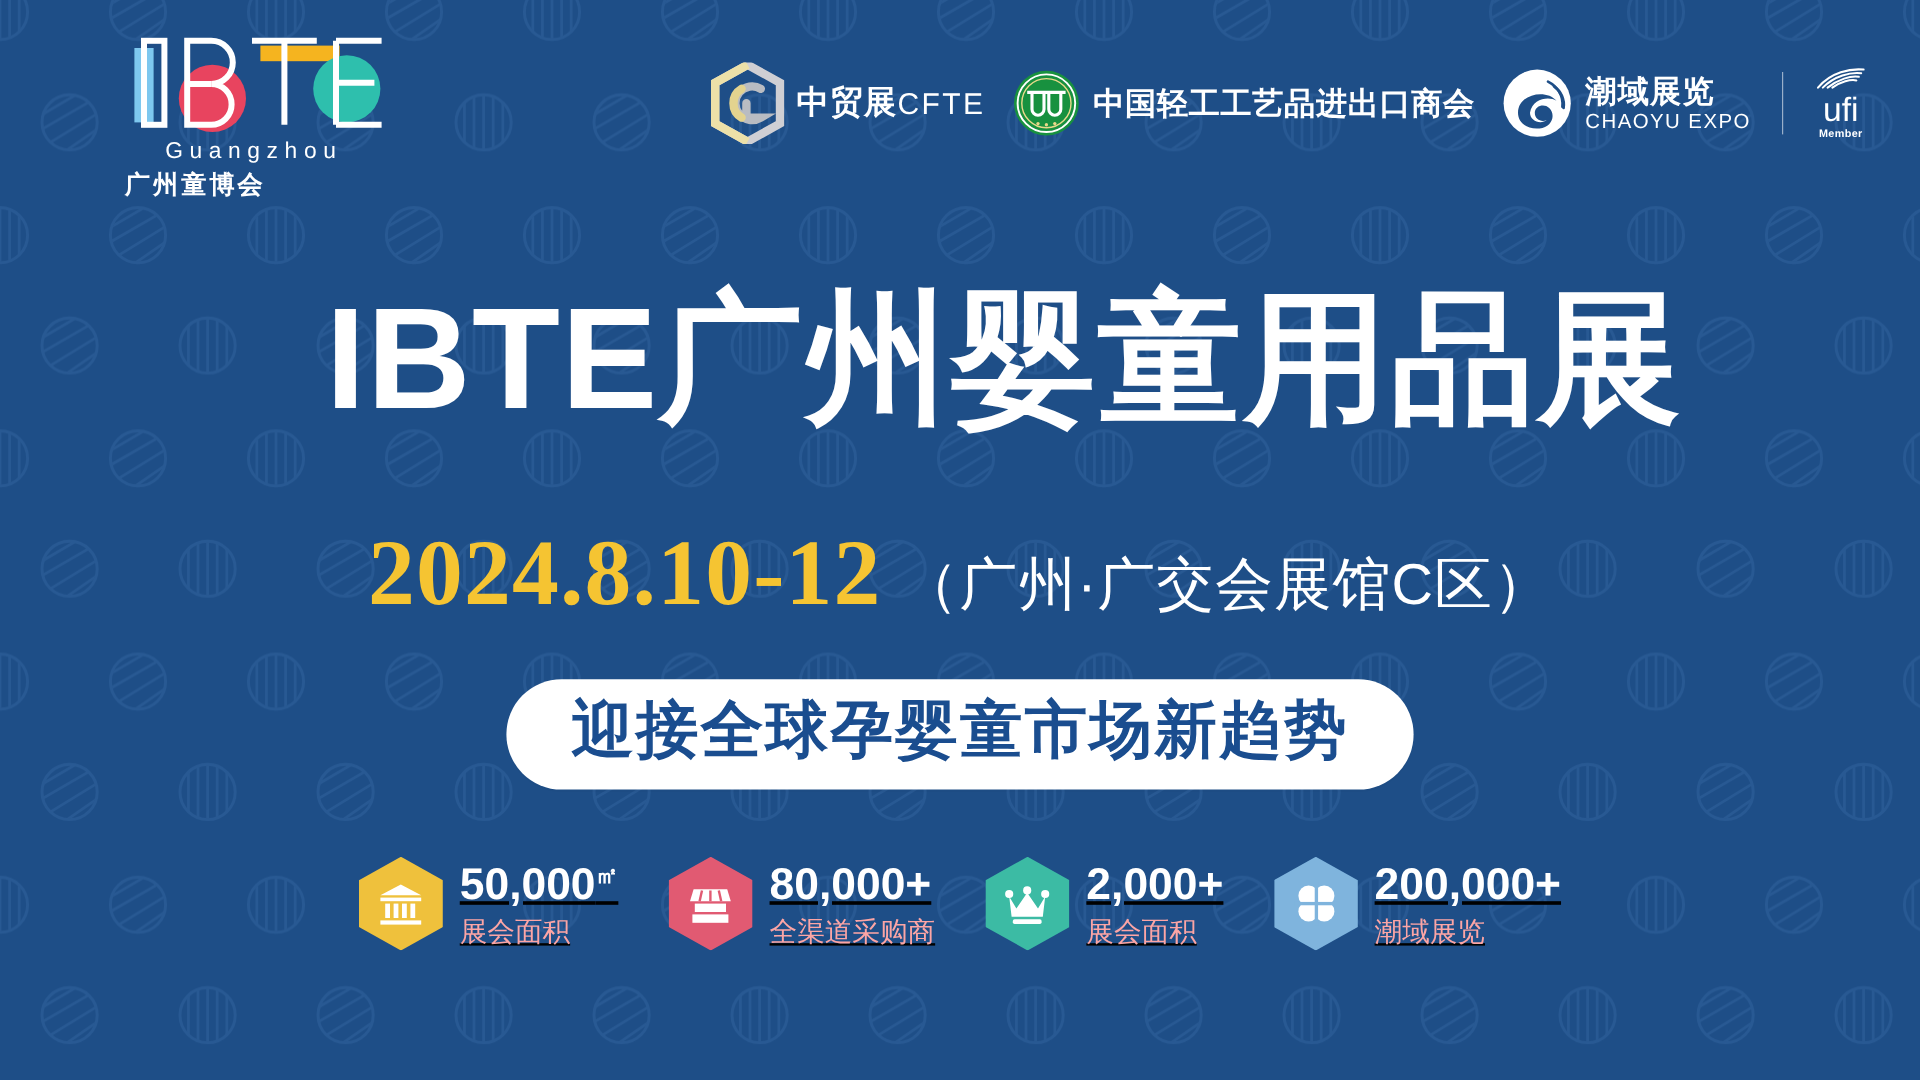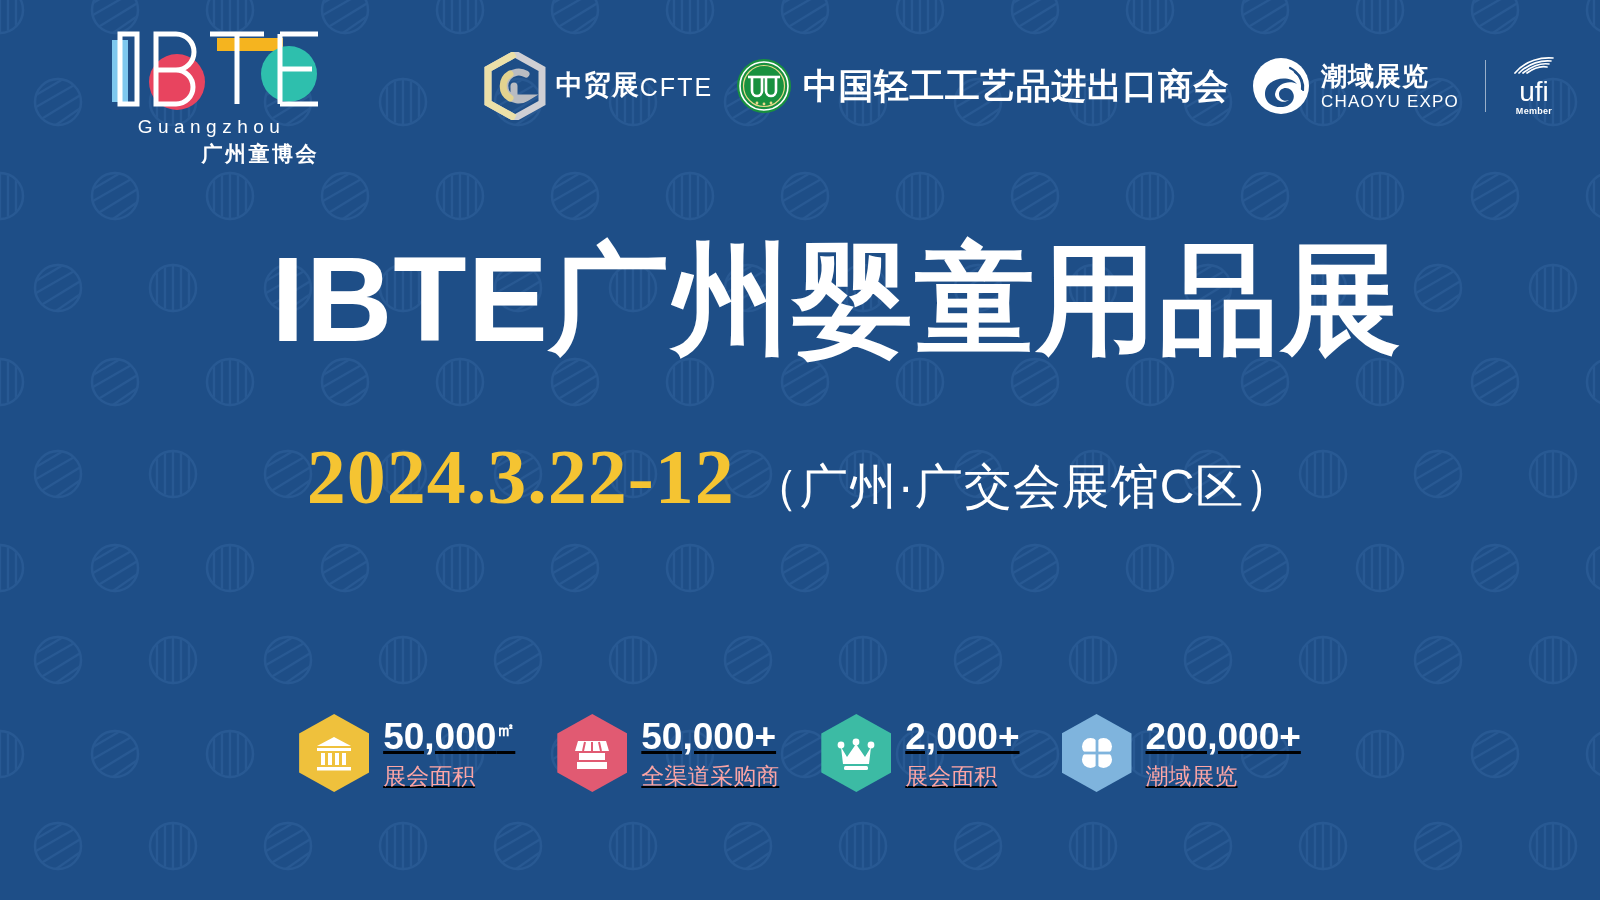--- a/index.html
+++ b/index.html
@@ -30,34 +30,34 @@
   .ibte-mark{position:relative;width:215px;height:86px;}
   .ibte-mark svg{display:block;}
   .ibte-guangzhou{
     color:#ffffff;font-size:19px;letter-spacing:5.5px;
     text-align:center;margin-top:4px;font-weight:400;
     font-family:"Liberation Sans",sans-serif;
     width:215px;
   }
   .ibte-cn{
     color:#ffffff;font-size:21px;letter-spacing:2.5px;
-    text-align:right;margin-top:2px;font-weight:700;
+    text-align:left;margin-top:2px;font-weight:700;
     width:215px;
   }
   
   .partners{
     position:absolute;right:44px;top:46px;height:80px;
     display:flex;align-items:center;gap:22px;
   }
   .partner{display:flex;align-items:center;gap:10px;}
   .cfte-text{display:flex;flex-direction:row;line-height:1;color:#fff;}
   .cfte-cn{font-size:27px;font-weight:700;letter-spacing:1px;}
   .cfte-en{font-size:25px;font-weight:400;letter-spacing:2px;margin-top:3px;
            font-family:"Liberation Sans",sans-serif;}
-  .ccct-text{color:#fff;font-size:35px;font-weight:700;letter-spacing:0.5px;white-space:nowrap;}
+  .ccct-text{color:#fff;font-size:26px;font-weight:700;letter-spacing:0.5px;white-space:nowrap;}
   .chaoyu-text{display:flex;flex-direction:column;line-height:1;color:#fff;}
   .chaoyu-cn{font-size:26px;font-weight:700;letter-spacing:1px;}
   .chaoyu-en{font-size:17px;font-weight:400;letter-spacing:1.2px;margin-top:4px;}
   .vdiv{width:1px;height:52px;background:rgba(255,255,255,.55);margin:0 4px;}
   .ufi{display:flex;flex-direction:column;align-items:center;color:#fff;line-height:1;}
   .ufi-word{font-size:28px;font-weight:400;letter-spacing:0px;margin-top:2px;}
   .ufi-sub{font-size:9px;font-weight:700;letter-spacing:0.3px;margin-top:1px;text-align:center;}
   
   .main-title{
     position:absolute;top:236px;left:0;width:1600px;text-align:center;z-index:5;
@@ -256,24 +256,27 @@
       </div>
 
     </div>
   </div>
 
   <div class="main-title">
     <span class="latin">IBTE</span><span>广州婴童用品展</span>
   </div>
 
   <div class="date-row">
-    <span class="date-main">2024.3.22-12</span>
+    <span class="date-main">2024.8.10-12</span>
     <span class="date-venue">（广州·广交会展馆C区）</span>
   </div>
 
+  <div class="pill">
+    <div class="pill-text">迎接全球孕婴童市场新趋势</div>
+  </div>
 
   <div class="stats">
 
     <div class="stat">
       <div class="hex" style="background:#efc13c">
         <svg width="40" height="40" viewBox="0 0 40 40">
           <path d="M20 4 L37 13 L3 13 Z" fill="#ffffff"></path>
           <rect x="3" y="15" width="34" height="3" fill="#ffffff"></rect>
           <g fill="#ffffff">
             <rect x="7" y="20" width="4" height="12"></rect>
@@ -299,21 +302,21 @@
           <g stroke="#e15a72" stroke-width="2">
             <line x1="13" y1="9" x2="11" y2="18"></line>
             <line x1="20" y1="9" x2="20" y2="18"></line>
             <line x1="27" y1="9" x2="29" y2="18"></line>
           </g>
           <rect x="7" y="20" width="26" height="7" fill="#ffffff"></rect>
           <rect x="5" y="29" width="30" height="7" fill="#ffffff"></rect>
         </svg>
       </div>
       <div class="stat-text">
-        <div class="stat-value">50,000+</div>
+        <div class="stat-value">80,000+</div>
         <div class="stat-label">全渠道采购商</div>
       </div>
     </div>
 
     <div class="stat">
       <div class="hex" style="background:#3cbba4">
         <svg width="40" height="40" viewBox="0 0 40 40">
           <path d="M5 14 L11 24 L20 11 L29 24 L35 14 L33 31 L7 31 Z" fill="#ffffff"></path>
           <circle cx="5" cy="12" r="3.4" fill="#ffffff"></circle>
           <circle cx="20" cy="9" r="3.4" fill="#ffffff"></circle>

